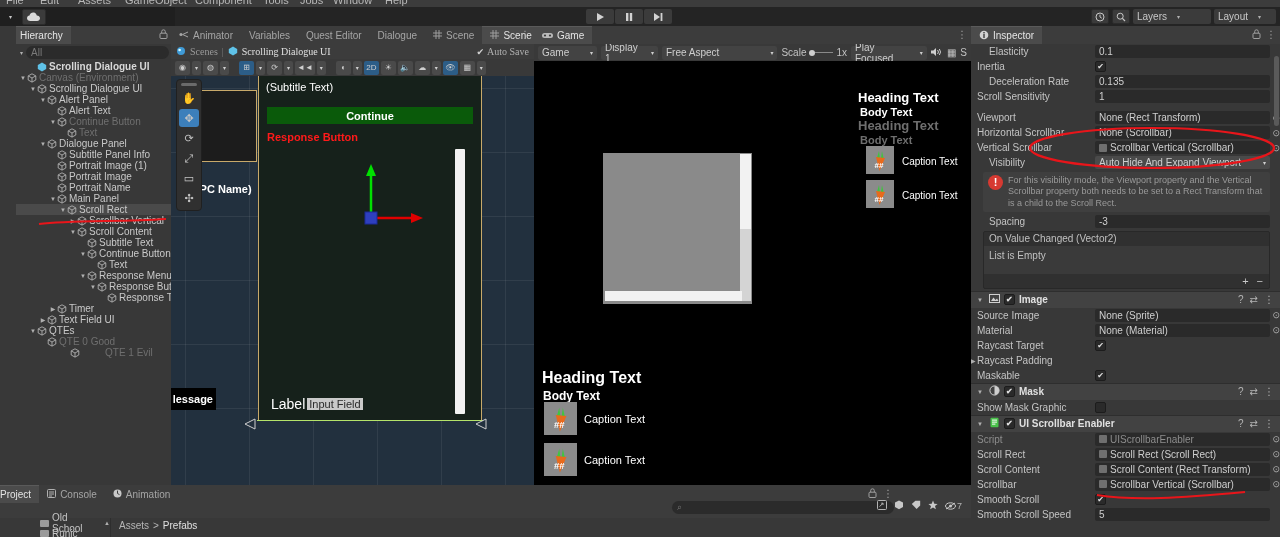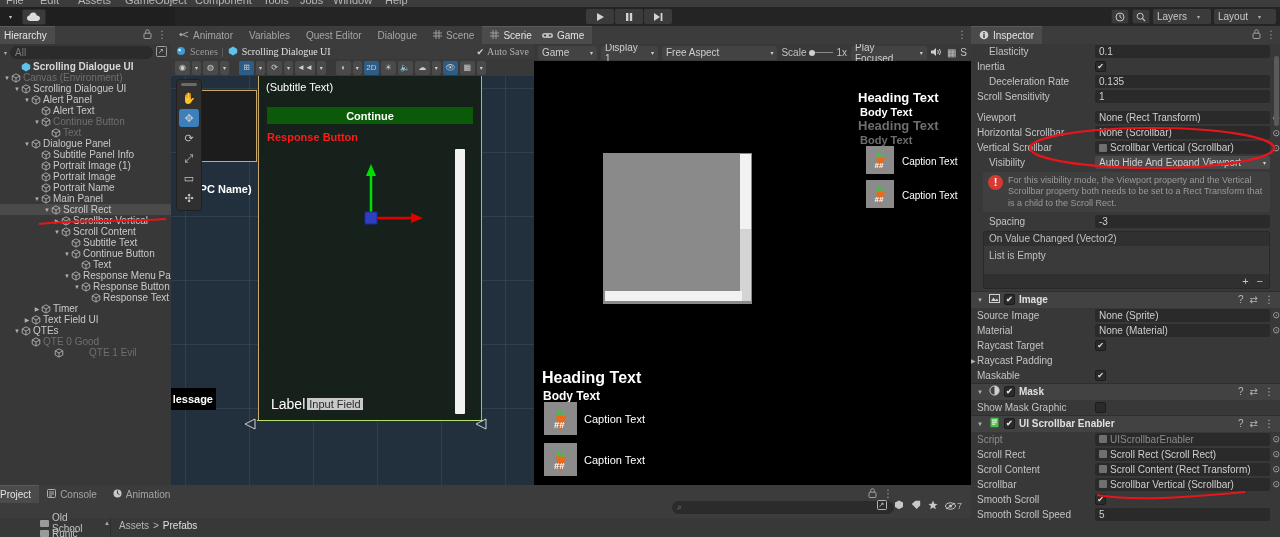--- a/index.html
+++ b/index.html
@@ -62,21 +62,21 @@
     position: relative;
   }
   .ptab {
     height: 18px; padding: 0 8px; display: flex; align-items: center; gap: 4px;
     font-size: 10px; color: #a5a5a5; white-space: nowrap;
   }
   .ptab.active { background: #4b4b4b; color: #e4e4e4; border-top: 1px solid #5a5a5a; }
   .ptab-icons { position: absolute; right: 4px; top: 3px; display: flex; gap: 5px; color: #a0a0a0; font-size: 10px; }
 
   
-  #hierarchy { left: 0; top: 26px; width: 171px; height: 459px; background: #383838; }
+  #hierarchy { left: 16px; top: 26px; width: 171px; height: 459px; background: #383838; }
   .hier-search {
     height: 17px; background: #383838; display: flex; align-items: center;
     padding: 0 4px; gap: 3px;
   }
   .hier-search .sfield {
     flex: 1; height: 13px; background: #2b2b2b; border-radius: 7px;
     display: flex; align-items: center; padding: 0 5px; color: #7a7a7a; font-size: 10px; gap: 3px;
   }
   .hier-list { background: #383838; height: 424px; overflow: hidden; }
   .hrow {
@@ -259,21 +259,21 @@
             <circle cx="5" cy="5" r="4" fill="none" stroke="#c8c8c8" stroke-width="1"></circle>
             <path d="M5 2.6 L5 5 L6.8 6.2" stroke="#c8c8c8" stroke-width="1" fill="none"></path>
           </svg>
       </div>
       <div class="tb-btn">
         <svg width="10" height="10" viewBox="0 0 10 10">
             <circle cx="4.2" cy="4.2" r="3" fill="none" stroke="#c8c8c8" stroke-width="1"></circle>
             <line x1="6.4" y1="6.4" x2="9" y2="9" stroke="#c8c8c8" stroke-width="1.2"></line>
           </svg>
       </div>
-      <div class="tb-drop" style="width:58px">
+      <div class="tb-drop" style="width:78px">
         <span>Layers</span>
         <span class="car">▾</span>
       </div>
       <div class="tb-drop" style="width:62px">
         <span>Layout</span>
         <span class="car">▾</span>
       </div>
     </div>
   </div>
 

